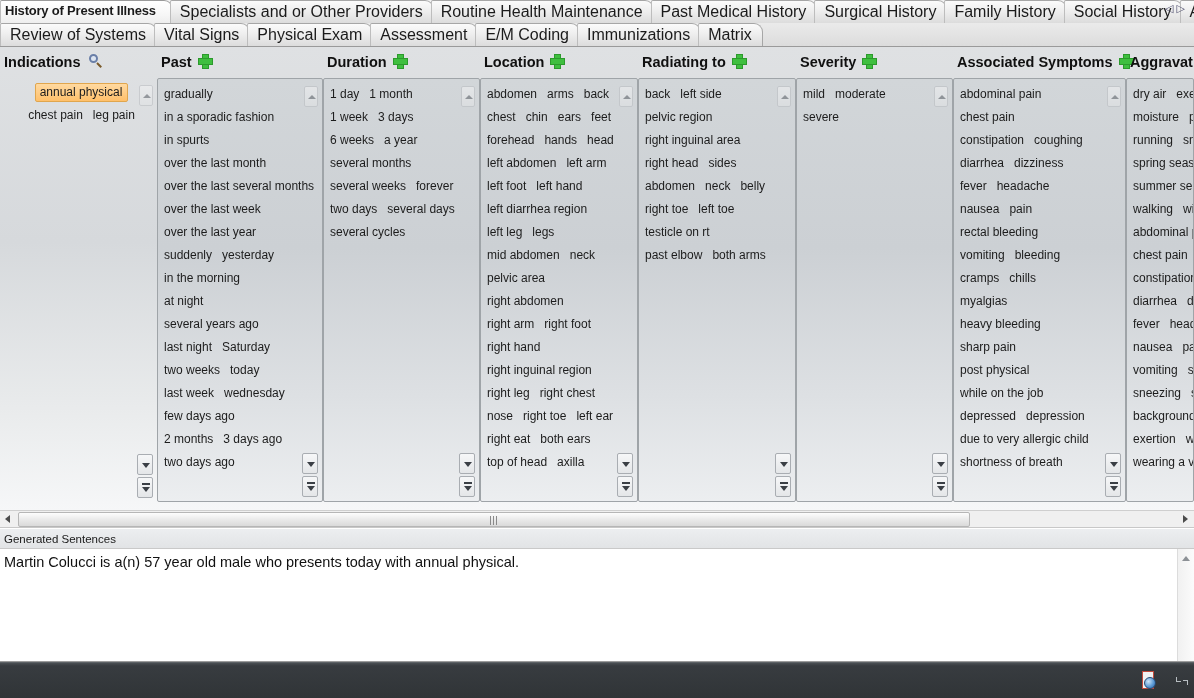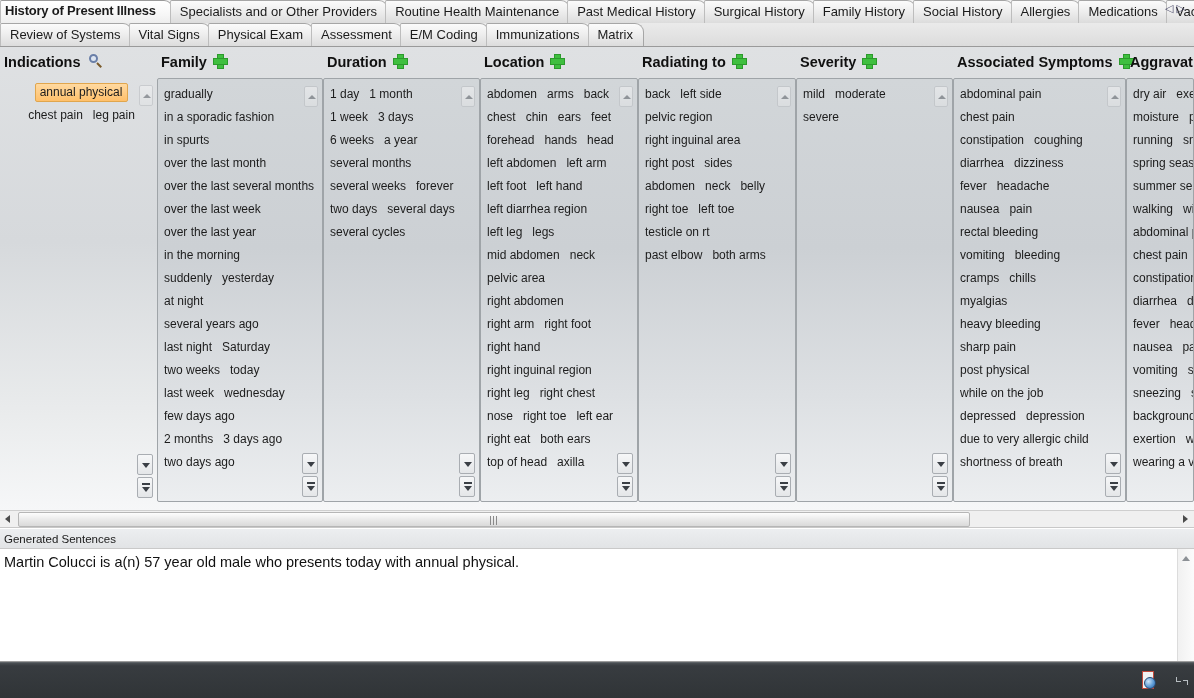--- a/index.html
+++ b/index.html
@@ -22,21 +22,21 @@
   .tabrow { position: absolute; left: 0; white-space: nowrap; height: 23px; }
   .tabrow.row1 { top: 0px; }
   .tabrow.row2 { top: 23px; }
   .tab {
     display: inline-block;
     position: relative;
     height: 23px;
     line-height: 22px;
     padding: 0 10px 0 9px;
     margin-right: -3px;
-    font-size: 13px;
+    font-size: 16px;
     color: #1b1b1b;
     background: linear-gradient(to bottom, #fbfbfb 0%, #ededed 50%, #dcdcdc 100%);
     border: 1px solid #a6a6a6;
     border-bottom: none;
     border-radius: 2px 9px 0 0;
     vertical-align: top;
     cursor: default;
   }
   .tab:before {
     content: "";
@@ -276,32 +276,32 @@
         <div class="scrl-bot">
           <div class="scrl-btn">
             <span class="arw"></span>
           </div>
           <div class="scrl-btn">
             <span class="arw2a"></span>
             <span class="arw2b"></span>
           </div>
         </div>
       </div>
-      <div class="col-head" style="position: absolute; left: 161px; top: 6px;"><span class="title">Family</span><span class="plus-icon"></span></div>
+      <div class="col-head" style="position: absolute; left: 161px; top: 6px;"><span class="title">Past</span><span class="plus-icon"></span></div>
       <div class="col" style="left: 157px; width: 166px;">
         <div class="col-list">
           <div class="item"><span class="word">gradually</span></div>
           <div class="item"><span class="word">in a sporadic fashion</span></div>
           <div class="item"><span class="word">in spurts</span></div>
           <div class="item"><span class="word">over the last month</span></div>
           <div class="item"><span class="word">over the last several months</span></div>
           <div class="item"><span class="word">over the last week</span></div>
           <div class="item"><span class="word">over the last year</span></div>
+          <div class="item"><span class="word">suddenly</span><span class="word">yesterday</span></div>
           <div class="item"><span class="word">in the morning</span></div>
-          <div class="item"><span class="word">suddenly</span><span class="word">yesterday</span></div>
           <div class="item"><span class="word">at night</span></div>
           <div class="item"><span class="word">several years ago</span></div>
           <div class="item"><span class="word">last night</span><span class="word">Saturday</span></div>
           <div class="item"><span class="word">two weeks</span><span class="word">today</span></div>
           <div class="item"><span class="word">last week</span><span class="word">wednesday</span></div>
           <div class="item"><span class="word">few days ago</span></div>
           <div class="item"><span class="word">2 months</span><span class="word">3 days ago</span></div>
           <div class="item"><span class="word">two days ago</span></div>
         </div>
         <div class="scrl-up"></div>
@@ -368,21 +368,21 @@
             <span class="arw2b"></span>
           </div>
         </div>
       </div>
       <div class="col-head" style="position: absolute; left: 642px; top: 6px;"><span class="title">Radiating to</span><span class="plus-icon"></span></div>
       <div class="col" style="left: 638px; width: 158px;">
         <div class="col-list">
           <div class="item"><span class="word">back</span><span class="word">left side</span></div>
           <div class="item"><span class="word">pelvic region</span></div>
           <div class="item"><span class="word">right inguinal area</span></div>
-          <div class="item"><span class="word">right post</span><span class="word">sides</span></div>
+          <div class="item"><span class="word">right head</span><span class="word">sides</span></div>
           <div class="item"><span class="word">abdomen</span><span class="word">neck</span><span class="word">belly</span></div>
           <div class="item"><span class="word">right toe</span><span class="word">left toe</span></div>
           <div class="item"><span class="word">testicle on rt</span></div>
           <div class="item"><span class="word">past elbow</span><span class="word">both arms</span></div>
         </div>
         <div class="scrl-up"></div>
         <div class="scrl-bot">
           <div class="scrl-btn">
             <span class="arw"></span>
           </div>

